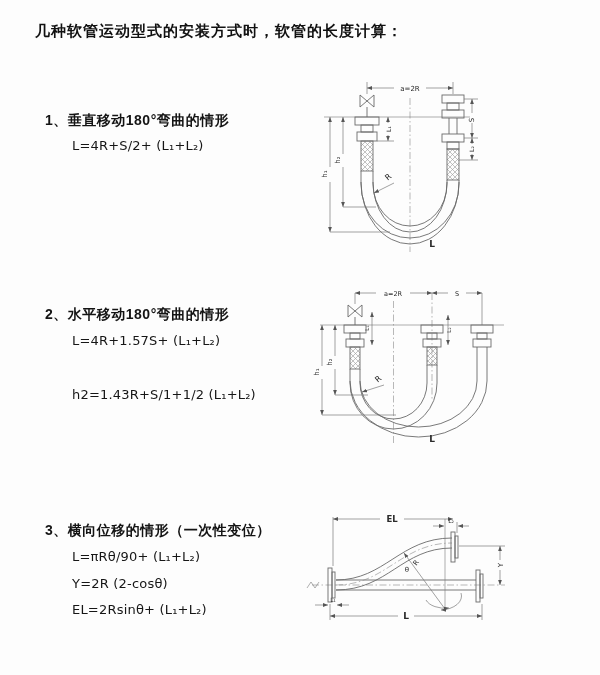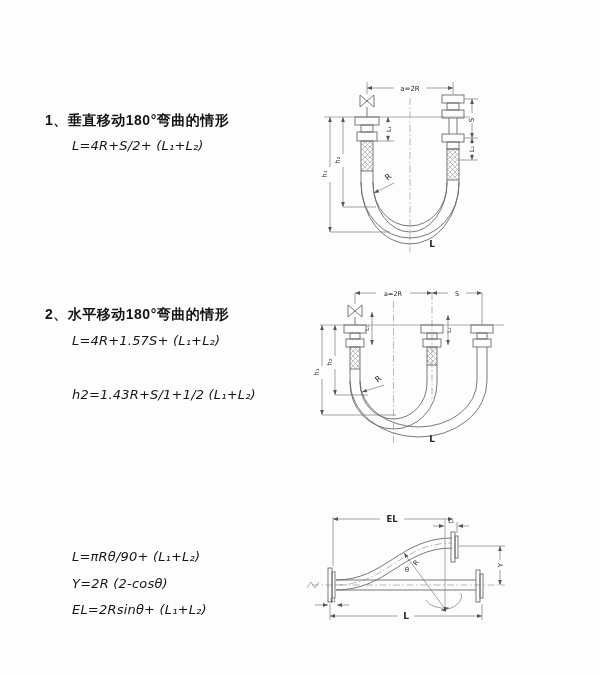--- a/index.html
+++ b/index.html
@@ -13,46 +13,48 @@
     position:absolute;left:35px;top:22px;margin:0;
     font-size:15px;font-weight:bold;letter-spacing:1px;color:#111;
   }
   .sec-heading{
     position:absolute;left:45px;
     font-size:14px;font-weight:bold;letter-spacing:0.5px;color:#141414;
   }
   .formula{
     position:absolute;left:72px;
     font-family:"DejaVu Sans",sans-serif;
-    font-size:13px;color:#161616;letter-spacing:0.2px;white-space:nowrap;font-style:italic;
+    font-size:13px;color:#161616;letter-spacing:0.2px;white-space:nowrap;
   }
   svg{position:absolute;}
   svg text{
     font-family:"DejaVu Sans",sans-serif;
     fill:#2a2a2a;
   }
   .geo{stroke:#6a6a6a;stroke-width:0.9;fill:none;}
   .geo-thin{stroke:#7a7a7a;stroke-width:0.6;fill:none;}
   .dim{stroke:#7a7a7a;stroke-width:0.7;fill:none;}
   .cline{stroke:#8a8a8a;stroke-width:0.6;fill:none;stroke-dasharray:7 2.5 1.5 2.5;}
   .braid-rect{stroke:#6a6a6a;stroke-width:0.9;}
 </style>
 </head>
 <body>
 
 <div class="page">
 
+  <h1 class="title">几种软管运动型式的安装方式时，软管的长度计算：</h1>
 
   <div class="sec-heading" style="top:112px;text-align:center;">1、垂直移动180°弯曲的情形</div>
   <div class="formula" style="top:138px;">L=4R+S/2+ (L₁+L₂)</div>
 
   <div class="sec-heading" style="top:306px;">2、水平移动180°弯曲的情形</div>
   <div class="formula" style="top:333px;text-align:right;">L=4R+1.57S+ (L₁+L₂)</div>
   <div class="formula" style="top:387px;">h2=1.43R+S/1+1/2 (L₁+L₂)</div>
 
+  <div class="sec-heading" style="top:522px;">3、横向位移的情形（一次性变位）</div>
   <div class="formula" style="top:549px;">L=πRθ/90+ (L₁+L₂)</div>
   <div class="formula" style="top:576px;">Y=2R (2-cosθ)</div>
   <div class="formula" style="top:602px;">EL=2Rsinθ+ (L₁+L₂)</div>
 
   <svg style="left:310px;top:72px;" width="270" height="185" viewBox="0 0 270 185">
     <defs>
       <marker id="arr" viewBox="0 0 10 10" refX="9" refY="5" markerWidth="8" markerHeight="8" orient="auto-start-reverse">
         <path d="M0,1.6 L9,5 L0,8.4 z" fill="#555"></path>
       </marker>
       <pattern id="braid" width="5" height="5" patternUnits="userSpaceOnUse">

